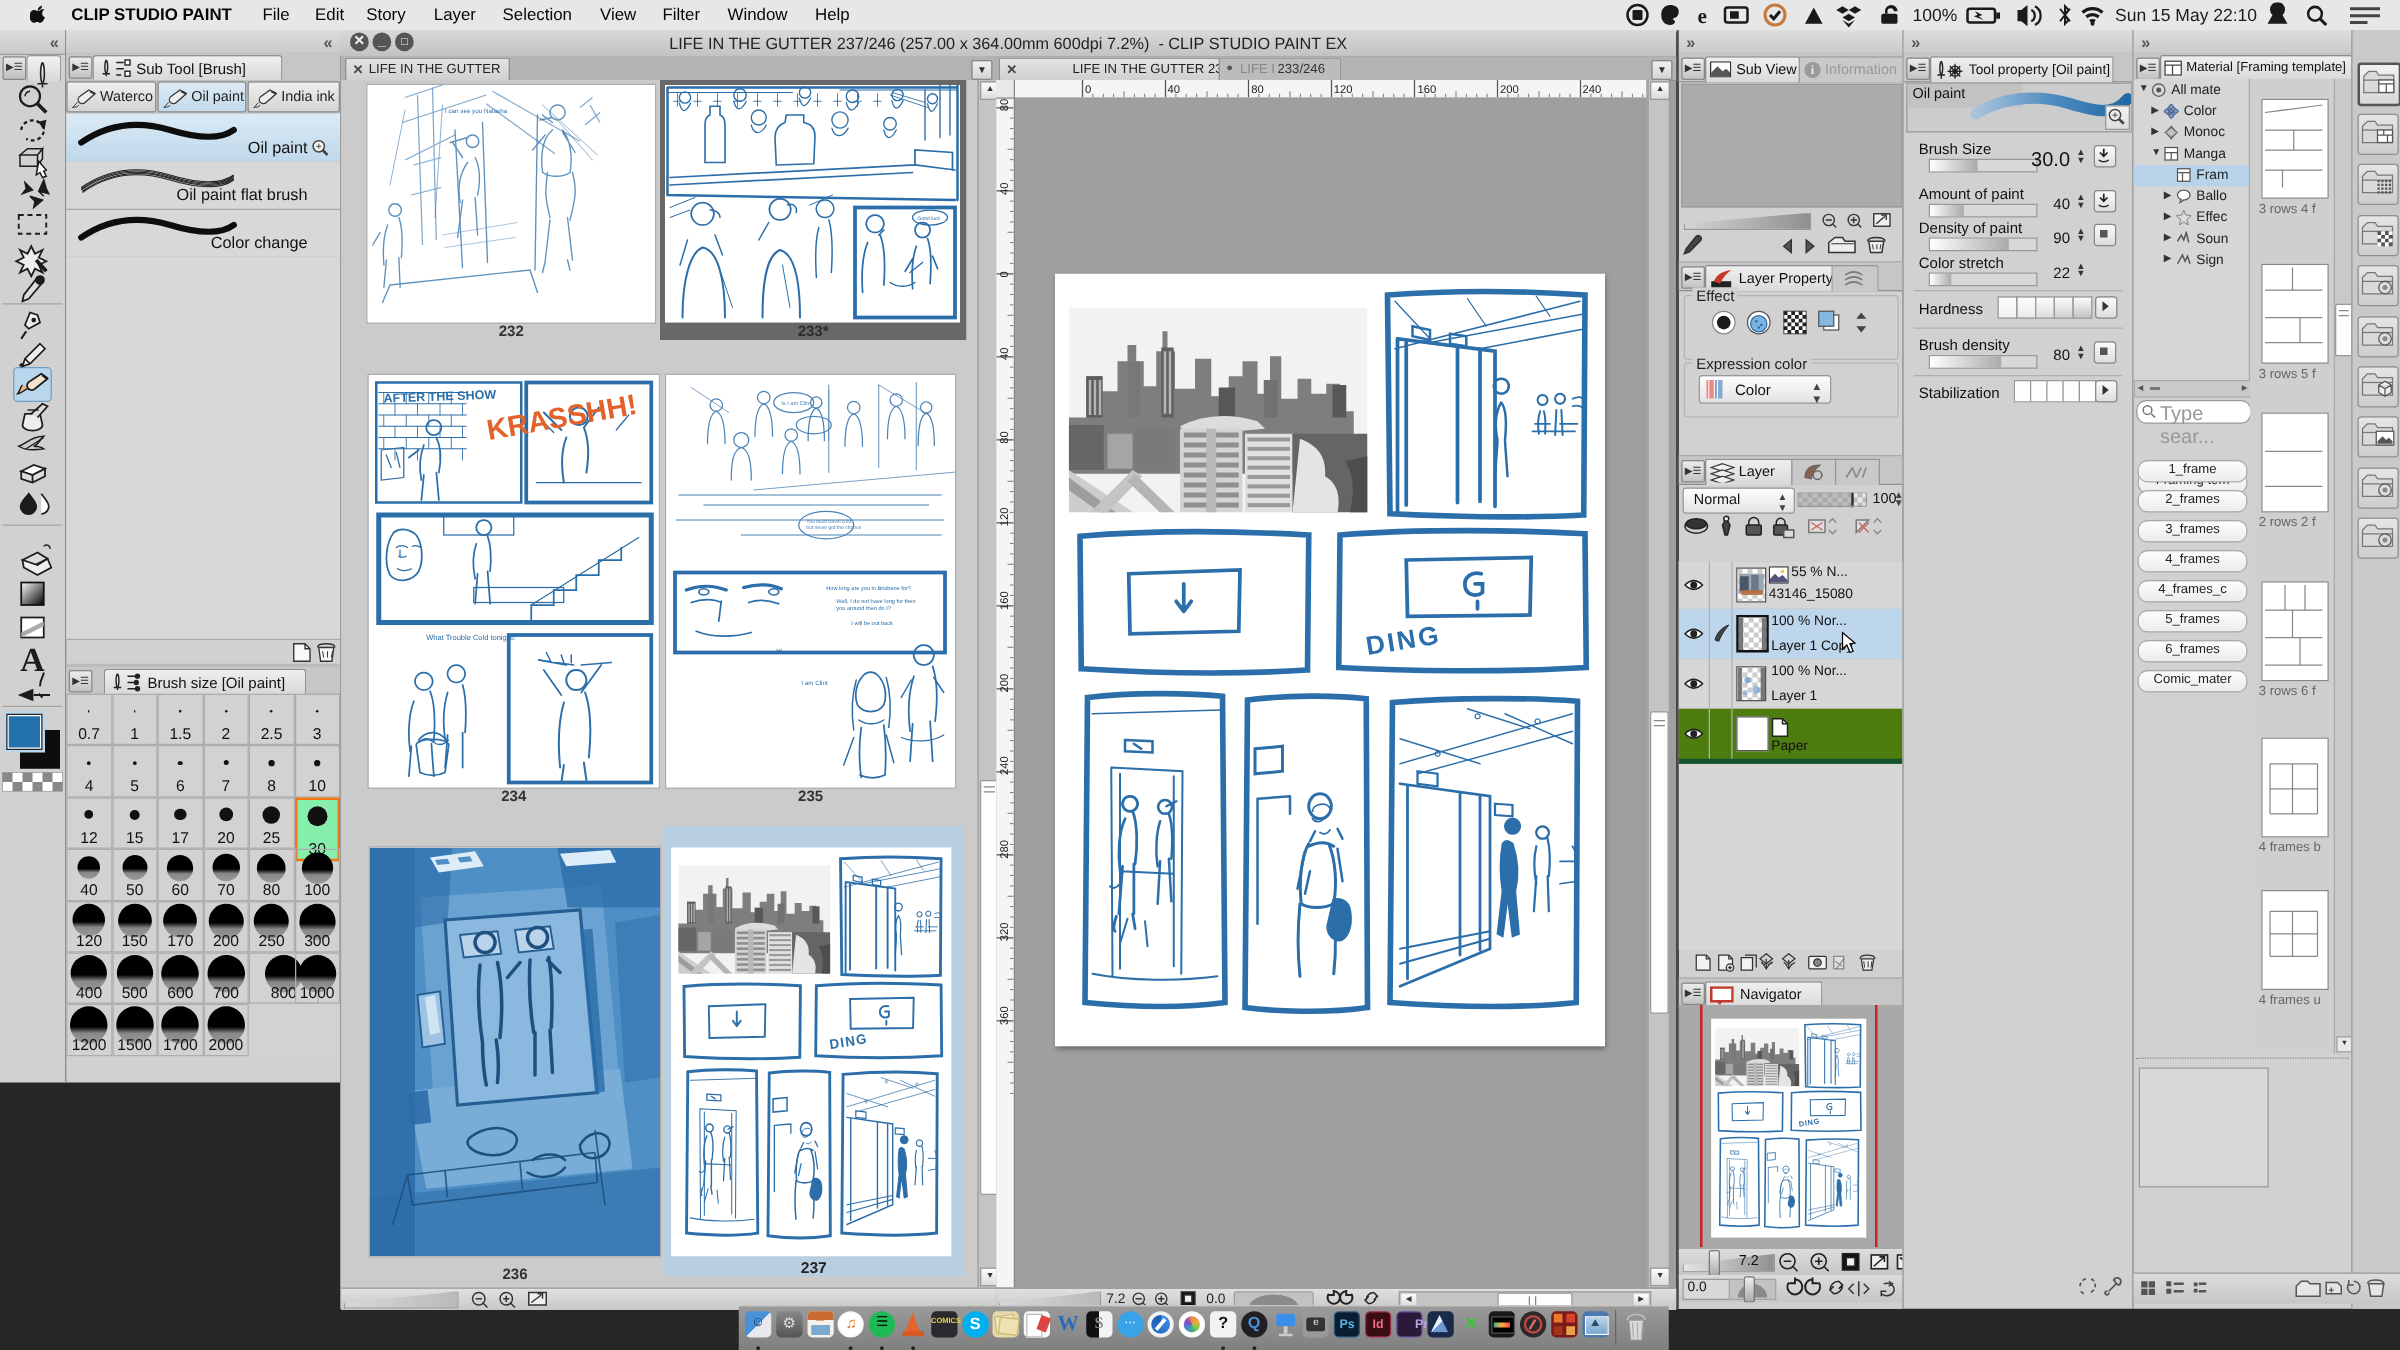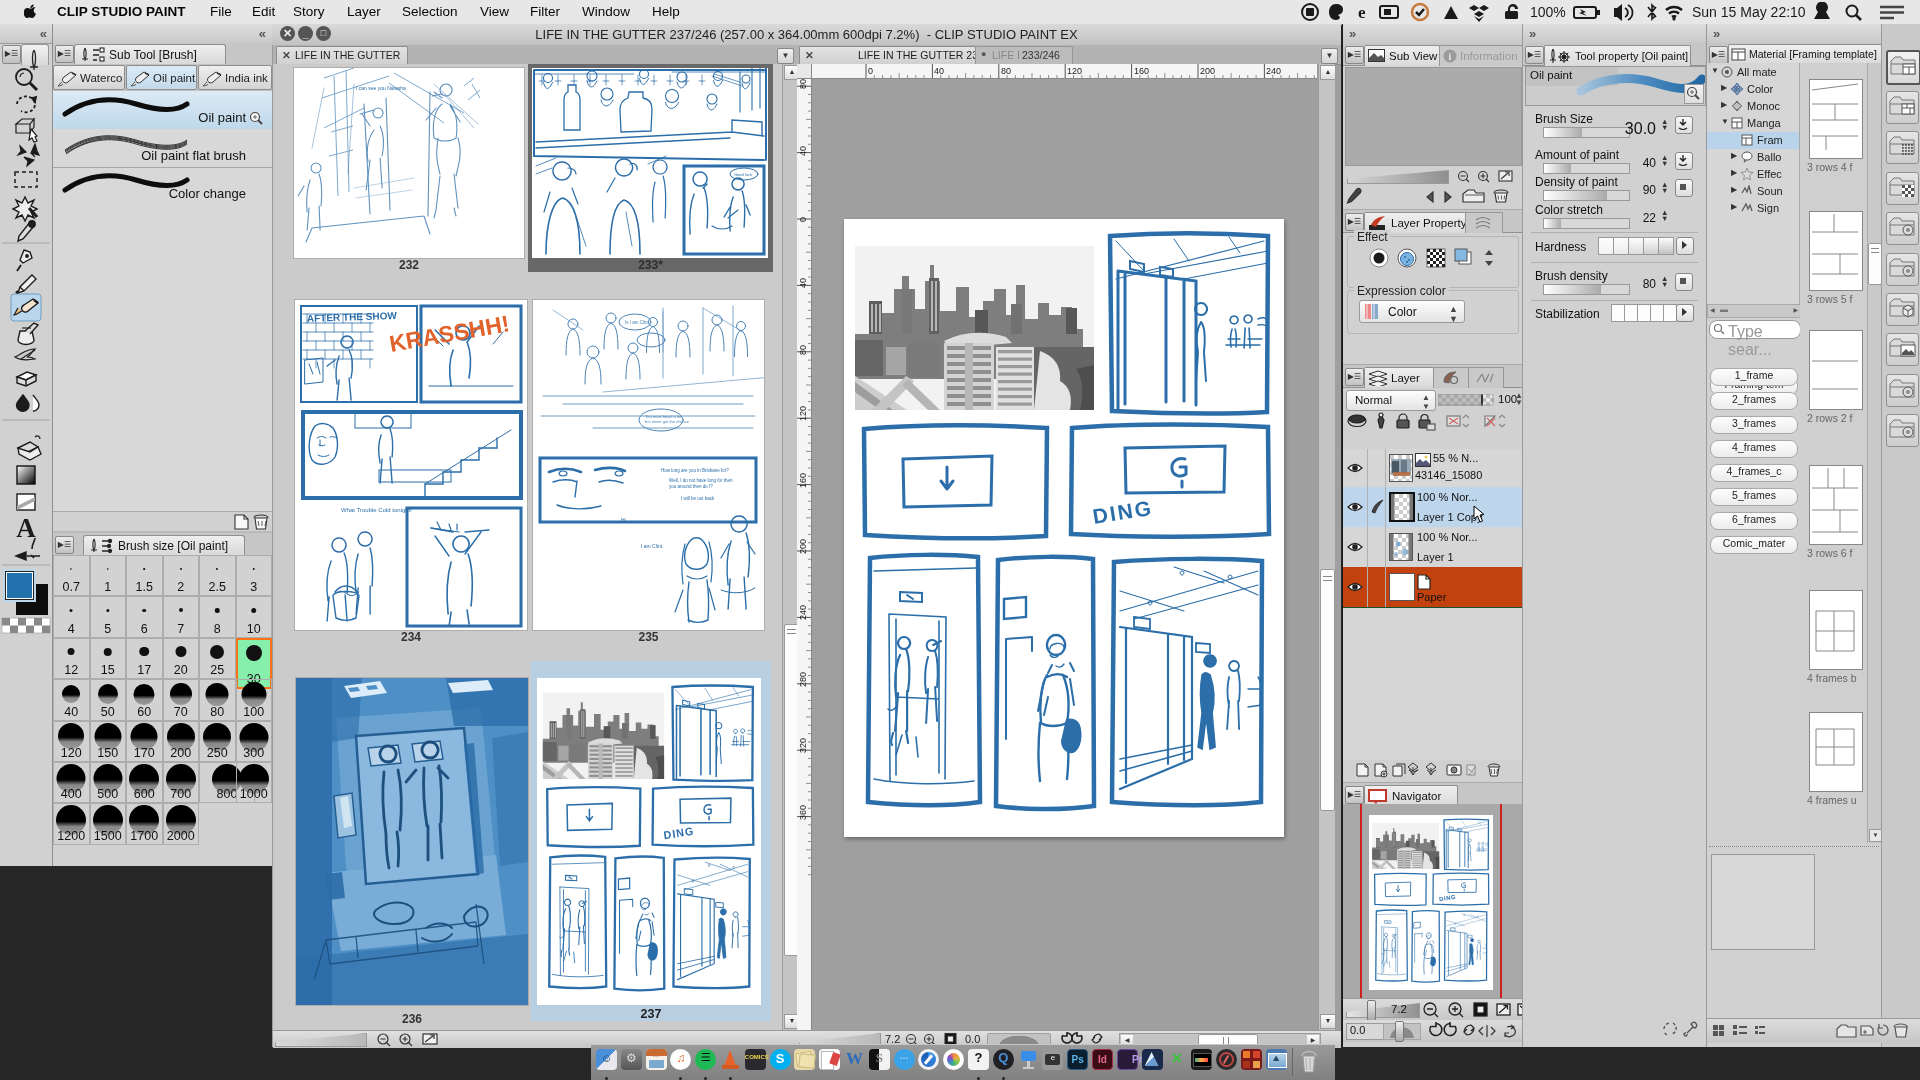--- a/index.html
+++ b/index.html
@@ -1459,21 +1459,21 @@
         <rect x="16" y="24" width="4" height="4" fill="#ccc"></rect>
         <circle cx="8" cy="10" r="2.5" fill="#6b9fd0" opacity="0.8"></circle>
         <circle cx="15" cy="18" r="3" fill="#6b9fd0" opacity="0.7"></circle>
         <circle cx="6" cy="20" r="2" fill="#6b9fd0" opacity="0.6"></circle>
         <rect x="0" y="0" width="3.5" height="26" fill="#777"></rect>
         <rect x="18.5" y="0" width="3.5" height="26" fill="#777"></rect>
       </svg>
       <span class="abs" style="left:74px;top:4px;font-size:11px;color:#111;">100 % Nor...</span>
       <span class="abs" style="left:74px;top:24px;font-size:11px;color:#111;">Layer 1</span>
     </div>
-    <div class="abs" style="left:0;top:543px;width:179px;height:40px;background:#c2410c;border-bottom:1px solid #14532d;">
+    <div class="abs" style="left:0;top:543px;width:179px;height:40px;background:#4d7c0f;border-bottom:4px solid #14532d;">
       <svg class="abs" style="left:3px;top:11px" width="18" height="18" viewBox="0 0 18 18">
         <path d="M2 9 q7 -7 14 0 q-7 7 -14 0 z" fill="#fff" stroke="#222" stroke-width="1.2"></path>
         <circle cx="9" cy="9" r="2.8" fill="#222"></circle>
       </svg>
       <div class="abs" style="left:24px;top:0;width:1px;height:40px;background:#b0b0b0;"></div>
       <div class="abs" style="left:42px;top:0;width:1px;height:40px;background:#b0b0b0;"></div>
       <div class="abs" style="left:46px;top:6px;width:24px;height:26px;background:#fff;border:1px solid #555;"></div>
       <svg class="abs" style="left:74px;top:7px" width="14" height="16" viewBox="0 0 14 16">
         <path d="M1 1 h8 l4 4 v10 h-12 z" fill="#fff" stroke="#222" stroke-width="1.2"></path>
         <path d="M9 1 v4 h4" fill="none" stroke="#222" stroke-width="1.2"></path>

